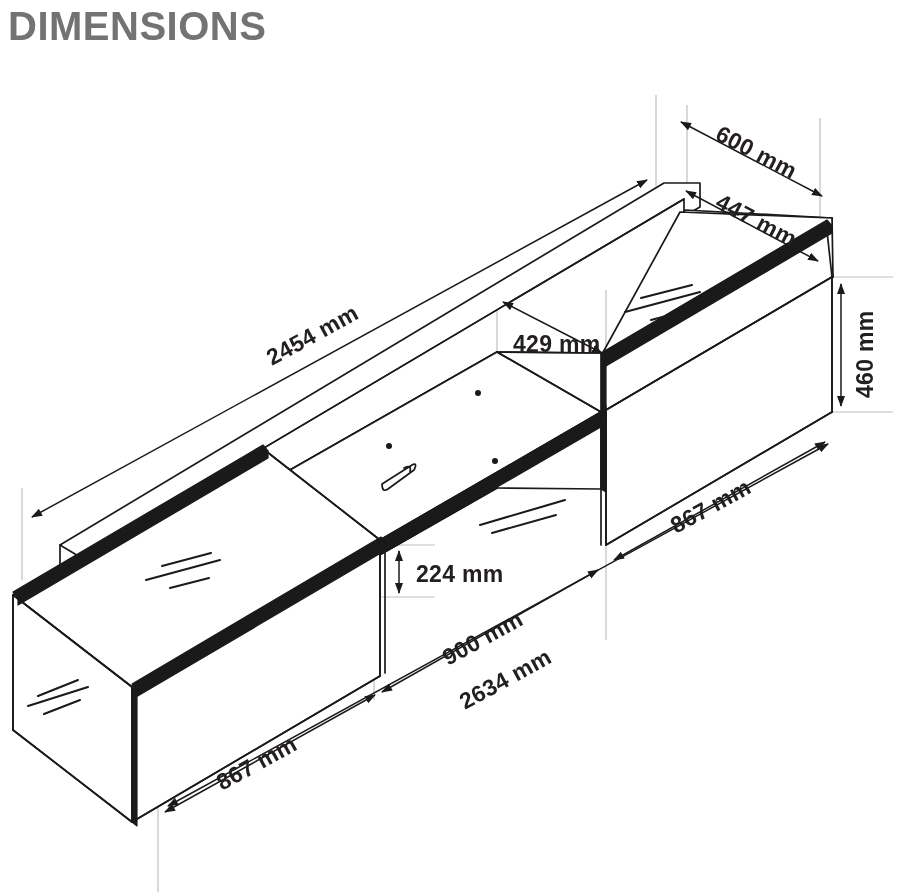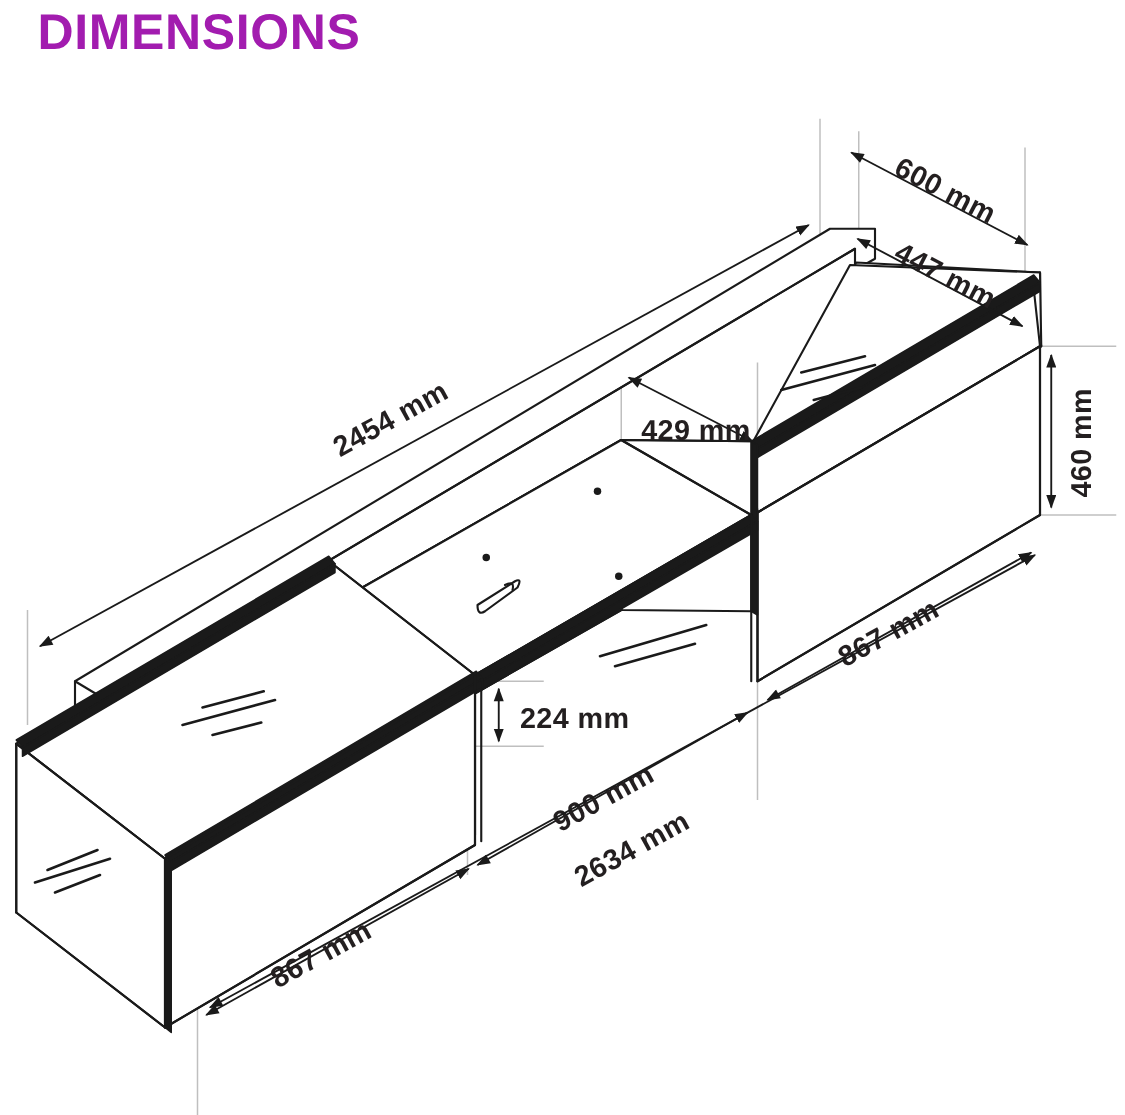--- a/index.html
+++ b/index.html
@@ -15,27 +15,27 @@
     overflow: hidden;
   }
   #page-root {
     position: relative;
     width: 900px;
     height: 892px;
     background: #ffffff;
   }
   .page-title {
     position: absolute;
-    left: 30px;
+    left: 8px;
     top: 6px;
     font-family: "Liberation Sans", sans-serif;
     font-weight: bold;
     font-size: 40px;
     letter-spacing: 0.5px;
-    color: #a21caf;
+    color: #737373;
     line-height: 1;
     margin: 0;
     white-space: nowrap;
   }
   svg.drawing {
     position: absolute;
     left: 0;
     top: 0;
     width: 900px;
     height: 892px;

